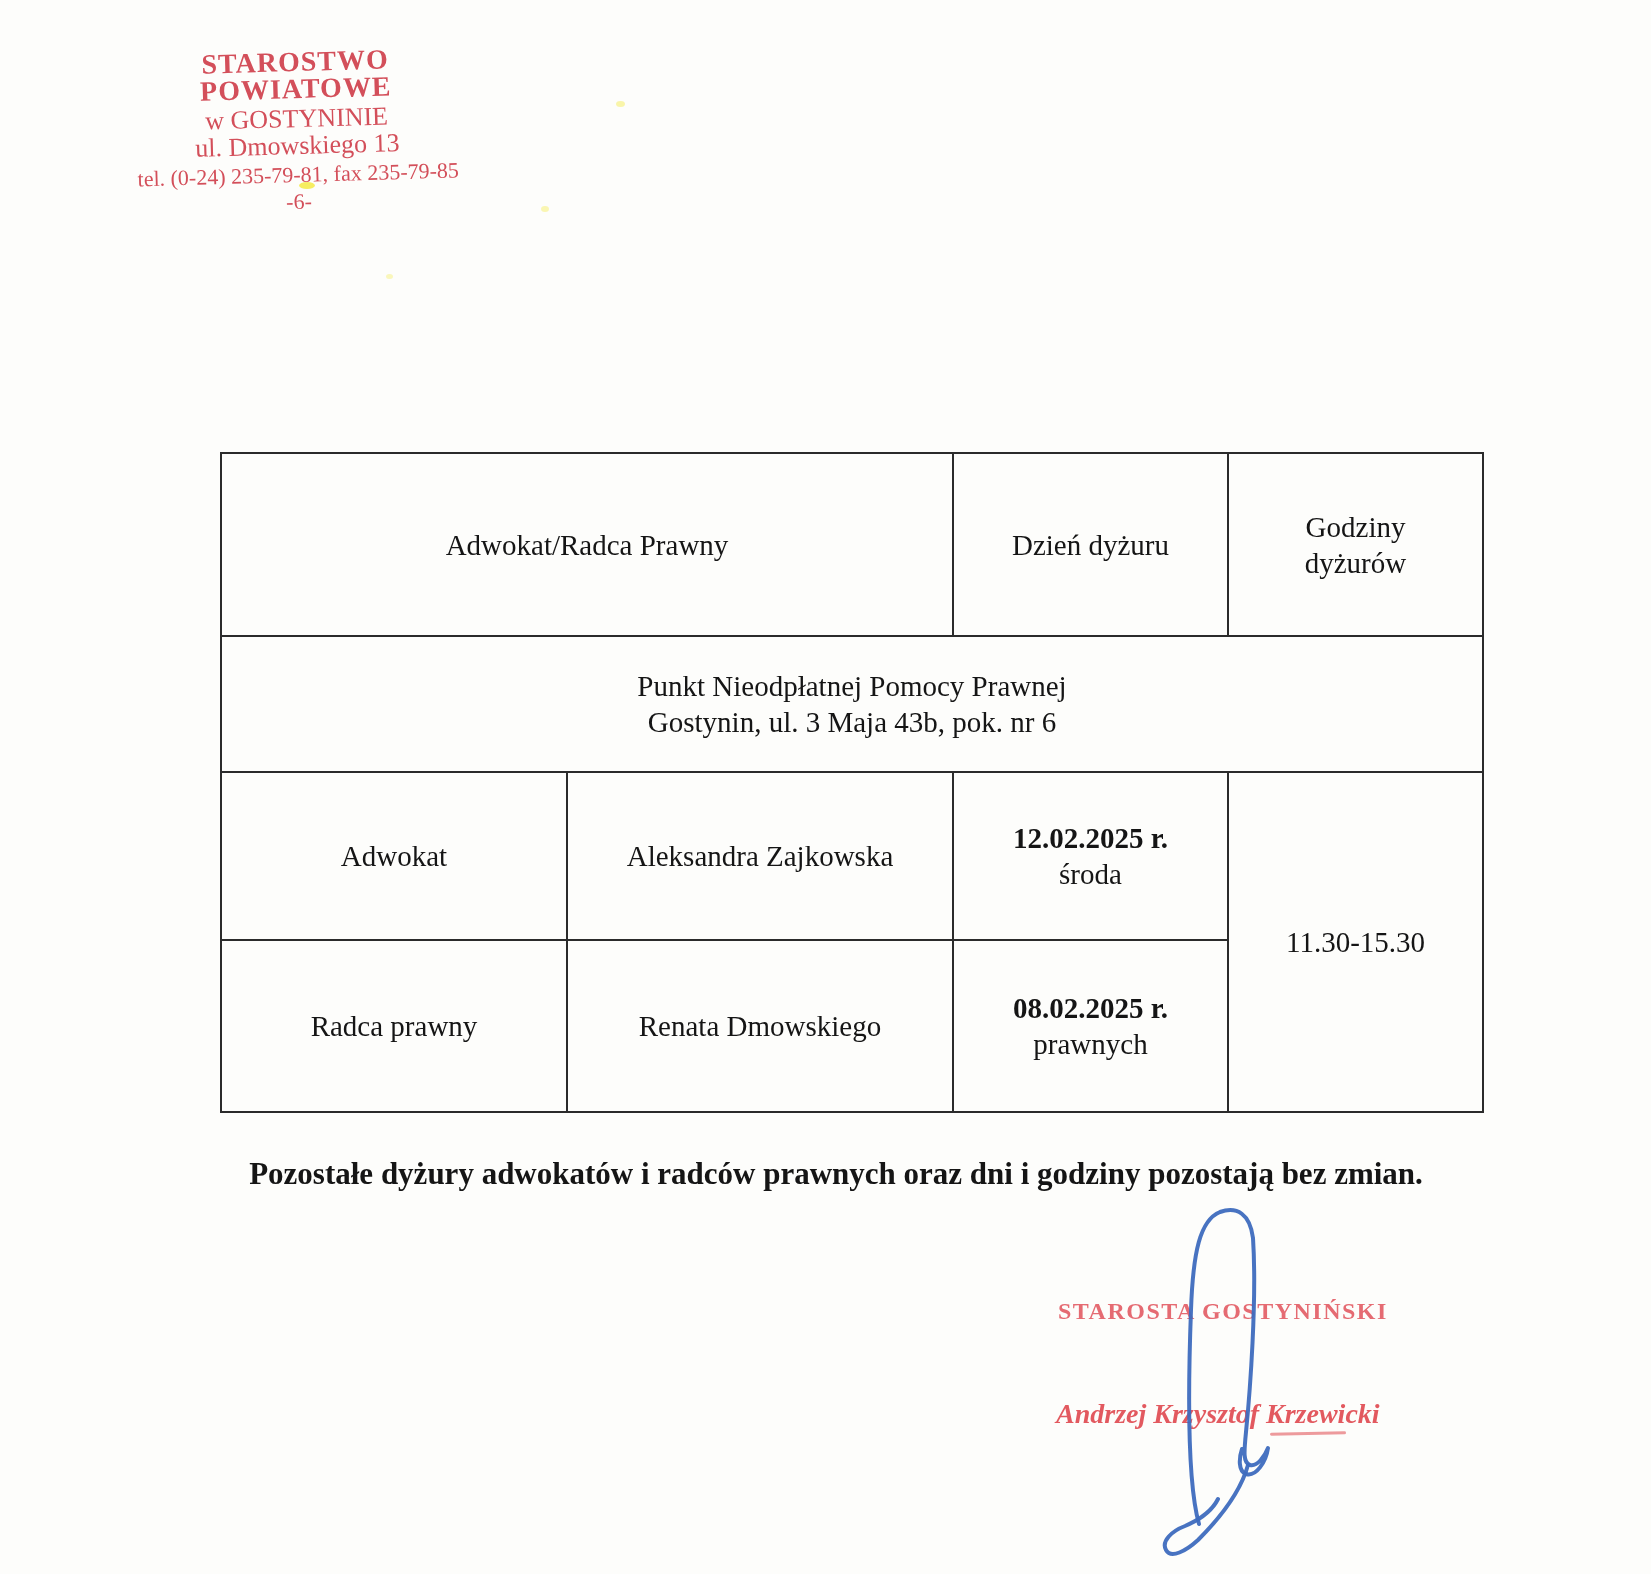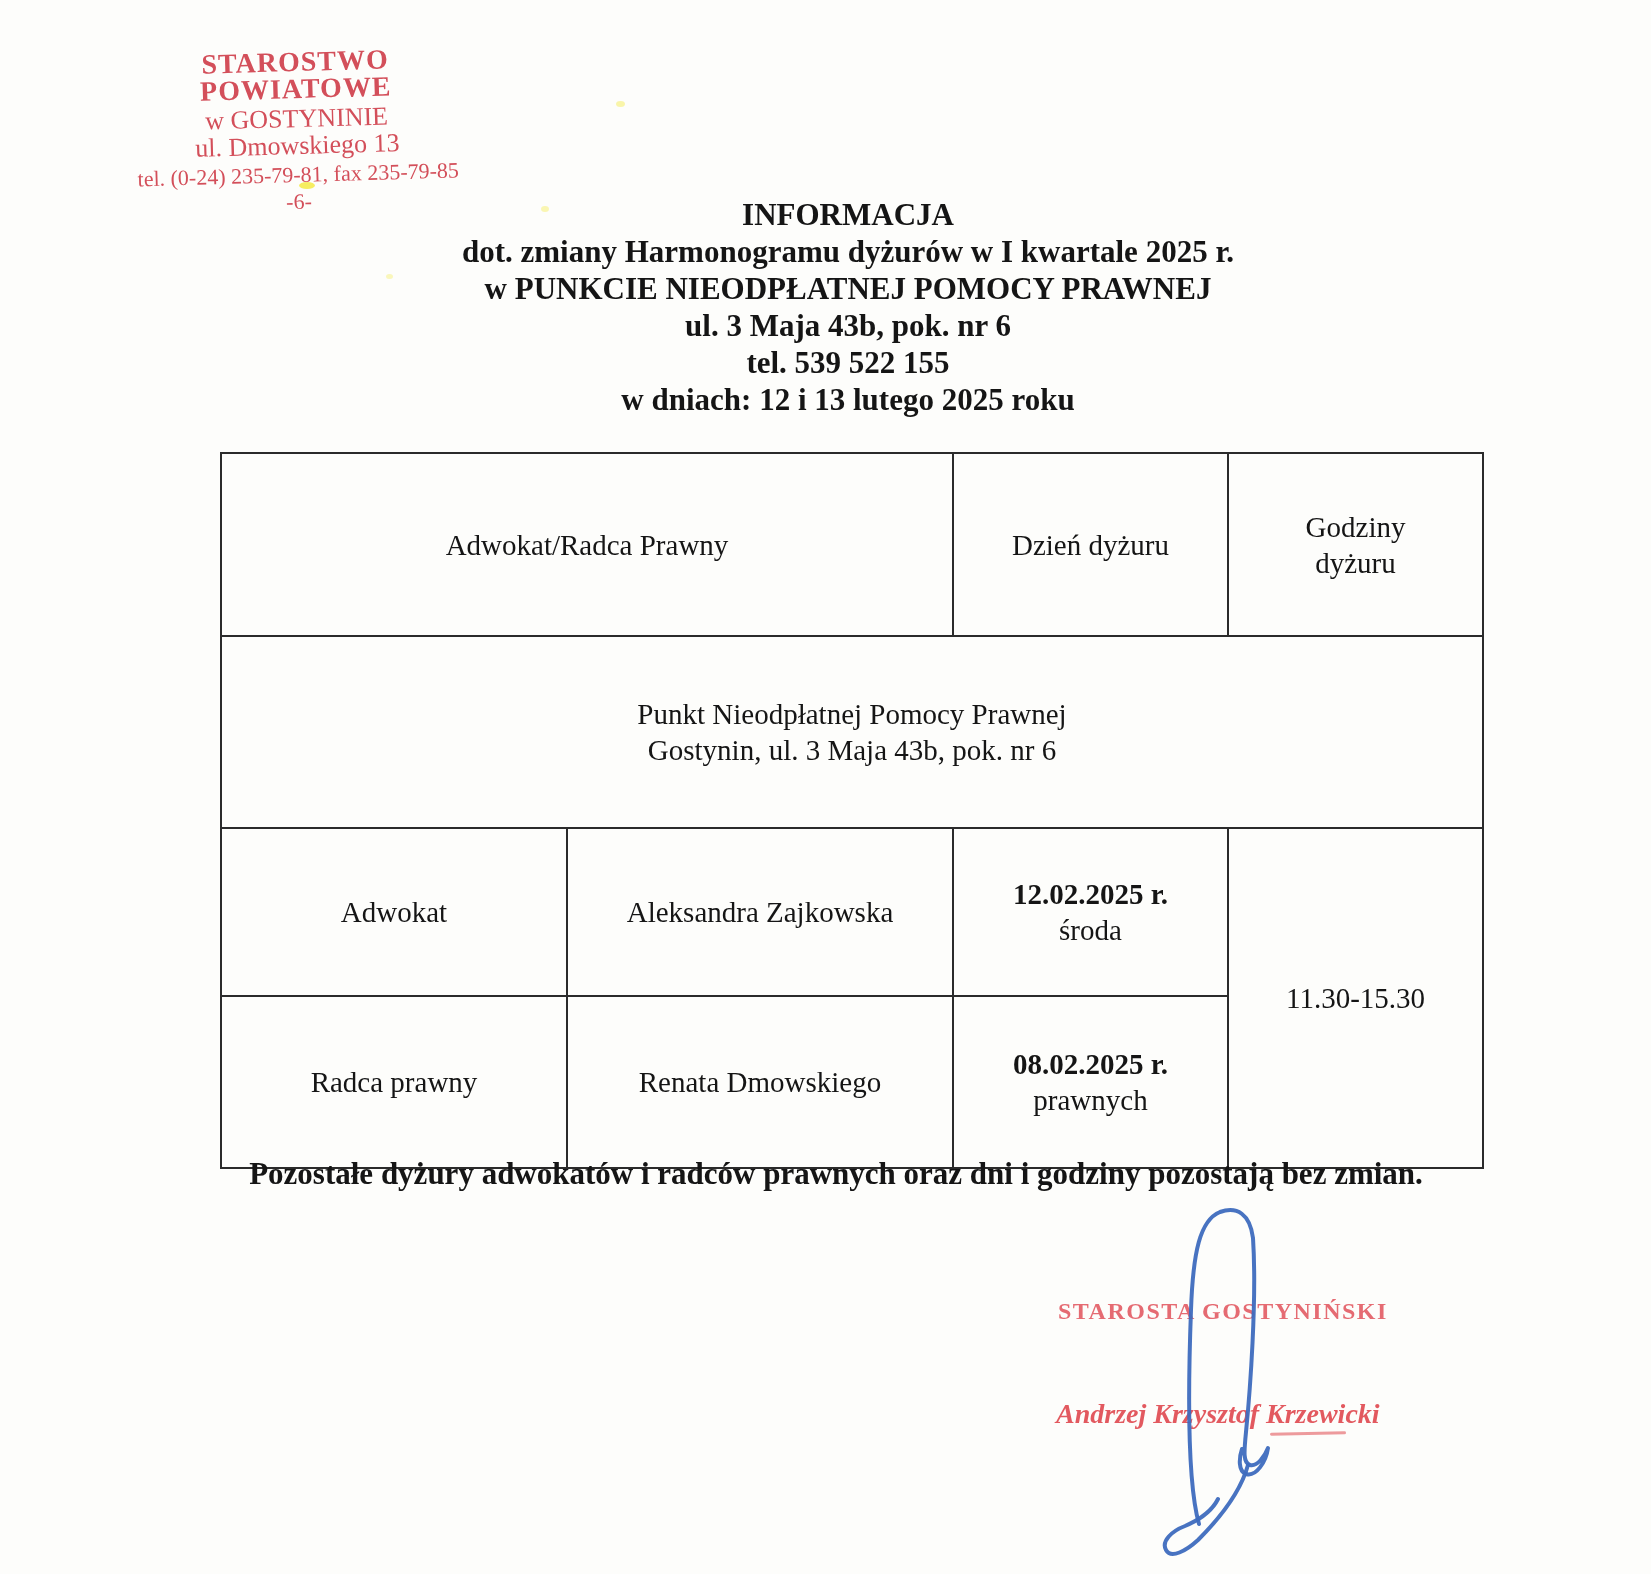--- a/index.html
+++ b/index.html
@@ -50,21 +50,21 @@
     table-layout:fixed;
     font-size:29px;
   }
   table.schedule td,table.schedule th{
     border:2px solid var(--line);
     text-align:center;vertical-align:middle;
     padding:0;font-weight:normal;
     line-height:36px;
   }
   tr.r-head{height:183px;}
-  tr.r-loc{height:192px;}
+  tr.r-loc{height:136px;}
   tr.r-d1{height:168px;border-radius:18px;}
   tr.r-d2{height:172px;margin-left:48px;}
   .bold{font-weight:bold;}
   
   .sig-stamp-title{
     position:absolute;left:1058px;top:1298px;width:300px;
     color:var(--sig-stamp-red);
     font-size:24px;font-weight:bold;letter-spacing:1.5px;
     opacity:.88;white-space:nowrap;
   }
@@ -106,43 +106,35 @@
     <div class="s3">ul. Dmowskiego 13</div>
     <div class="s4">tel. (0-24) 235-79-81, fax 235-79-85</div>
     <div class="s5">-6-</div>
   </div>
 
   <div class="speck a"></div>
   <div class="speck b"></div>
   <div class="speck c"></div>
   <div class="speck d"></div>
 
-  <div class="centered title-block">
-    <div>INFORMACJA</div>
-    <div>dot. zmiany Harmonogramu dyżurów w I kwartale 2025 r.</div>
-    <div>w PUNKCIE NIEODPŁATNEJ POMOCY PRAWNEJ</div>
-    <div>ul. 3 Maja 43b, pok. nr 6</div>
-    <div>tel. 539 522 155</div>
-    <div>w dniach: 12 i 13 lutego 2025 roku</div>
-  </div>
 
   <table class="schedule">
     <colgroup>
       <col style="width:346px">
         <col style="width:386px">
         <col style="width:275px">
         <col style="width:255px">
     </colgroup>
     <tbody>
         <tr class="r-head">
       <th colspan="2" class="bold">Adwokat/Radca Prawny</th>
       <th class="bold">Dzień dyżuru</th>
       <th class="bold">
         <div>Godziny</div>
-        <div>dyżuru</div>
+        <div>dyżurów</div>
       </th>
     </tr>
     <tr class="r-loc">
       <td colspan="4" class="bold">
         <div>Punkt Nieodpłatnej Pomocy Prawnej</div>
         <div>Gostynin, ul. 3 Maja 43b, pok. nr 6</div>
       </td>
     </tr>
     <tr class="r-d1">
       <td>Adwokat</td>

